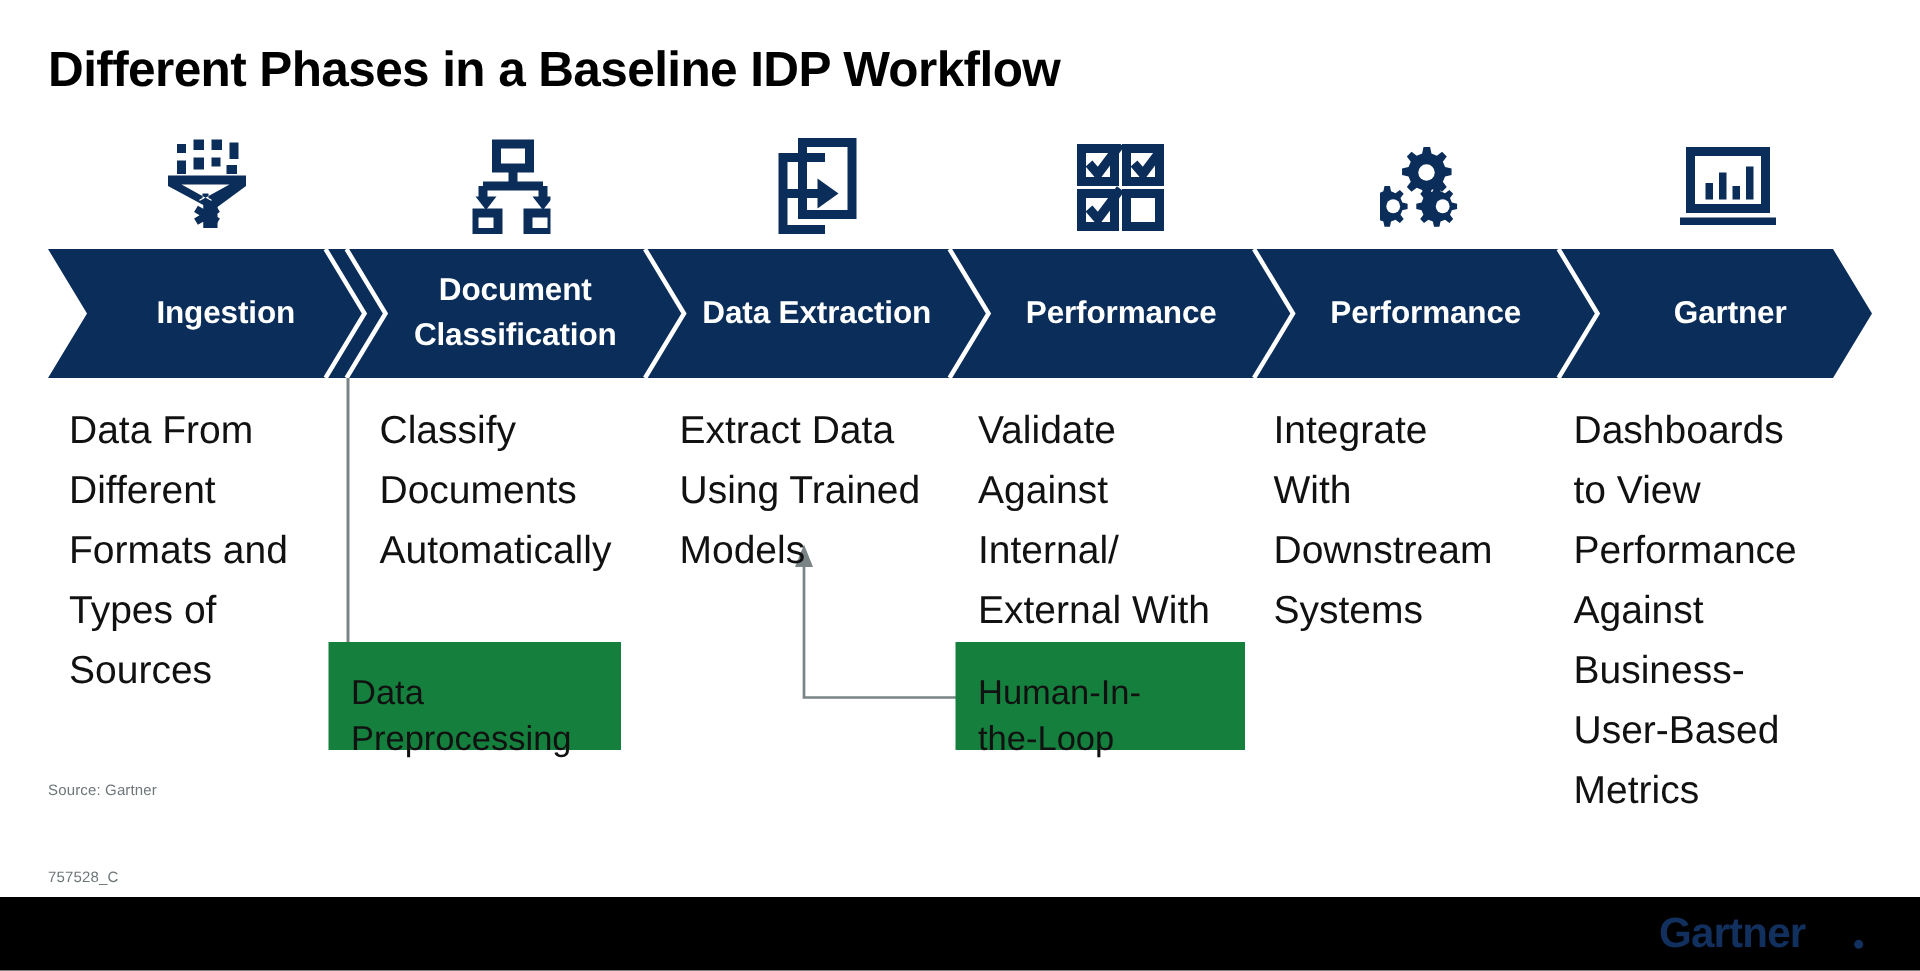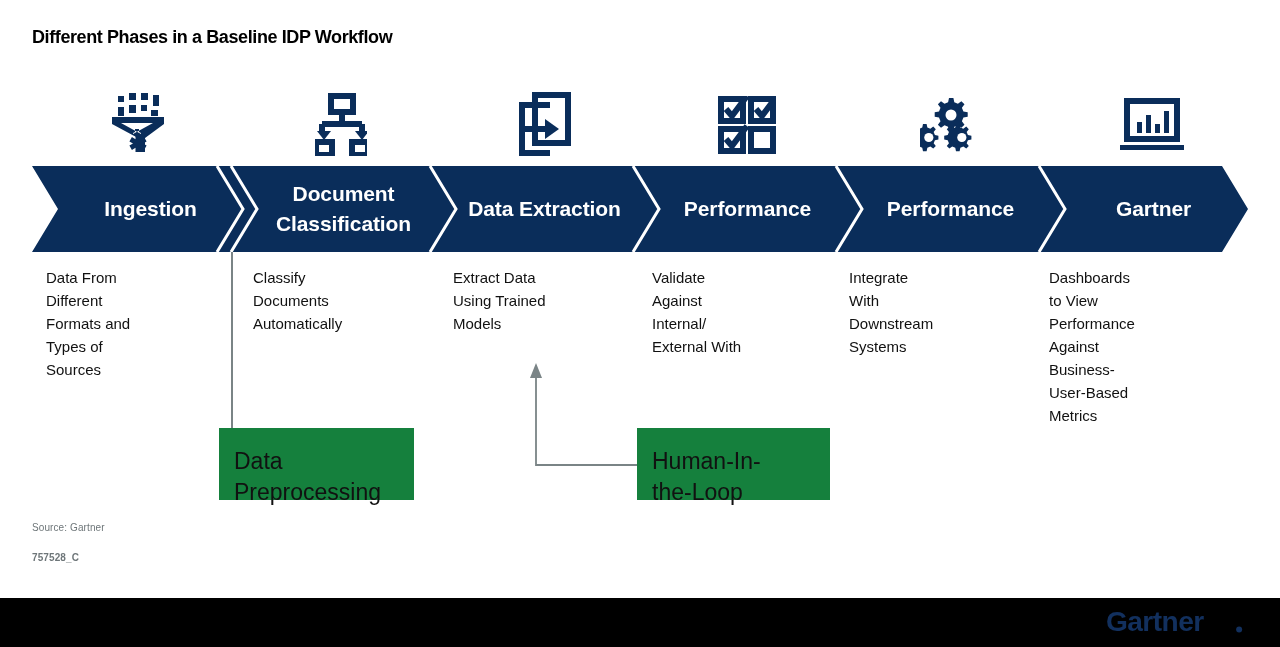--- a/index.html
+++ b/index.html
@@ -15,21 +15,21 @@
     font-family: "Liberation Sans", "DejaVu Sans", sans-serif;
     overflow: hidden;
     -webkit-font-smoothing: antialiased;
   }
 
   
   .title {
     position: absolute;
     left: 32px;
     top: 27px;
-    font-size: 18px;
+    font-size: 33px;
     font-weight: bold;
     letter-spacing: -0.4px;
     color: #000000;
     white-space: nowrap;
   }
 
   
   .icon-row {
     position: absolute;
     left: 32px;
@@ -73,22 +73,22 @@
     font-weight: bold;
     line-height: 1.42;
     text-align: center;
     letter-spacing: -0.1px;
     pointer-events: none;
   }
 
   
   .desc {
     position: absolute;
-    font-size: 15px;
-    line-height: 23px;
+    font-size: 26px;
+    line-height: 40px;
     color: #111111;
     font-weight: normal;
     white-space: pre-line;
   }
 
   
   .callout {
     position: absolute;
     background: #15803d;
     font-size: 23px;
@@ -108,21 +108,21 @@
 
   
   .footnote {
     position: absolute;
     left: 32px;
     font-size: 10px;
     color: #6e7679;
     letter-spacing: 0.1px;
   }
   .footnote.src  { top: 522px; }
-  .footnote.code { top: 552px; font-weight: bold; }
+  .footnote.code { top: 580px; }
 
   
   .footer-bar {
     position: absolute;
     left: 0;
     top: 598px;
     width: 1280px;
     height: 49px;
     background: #000000;
   }

